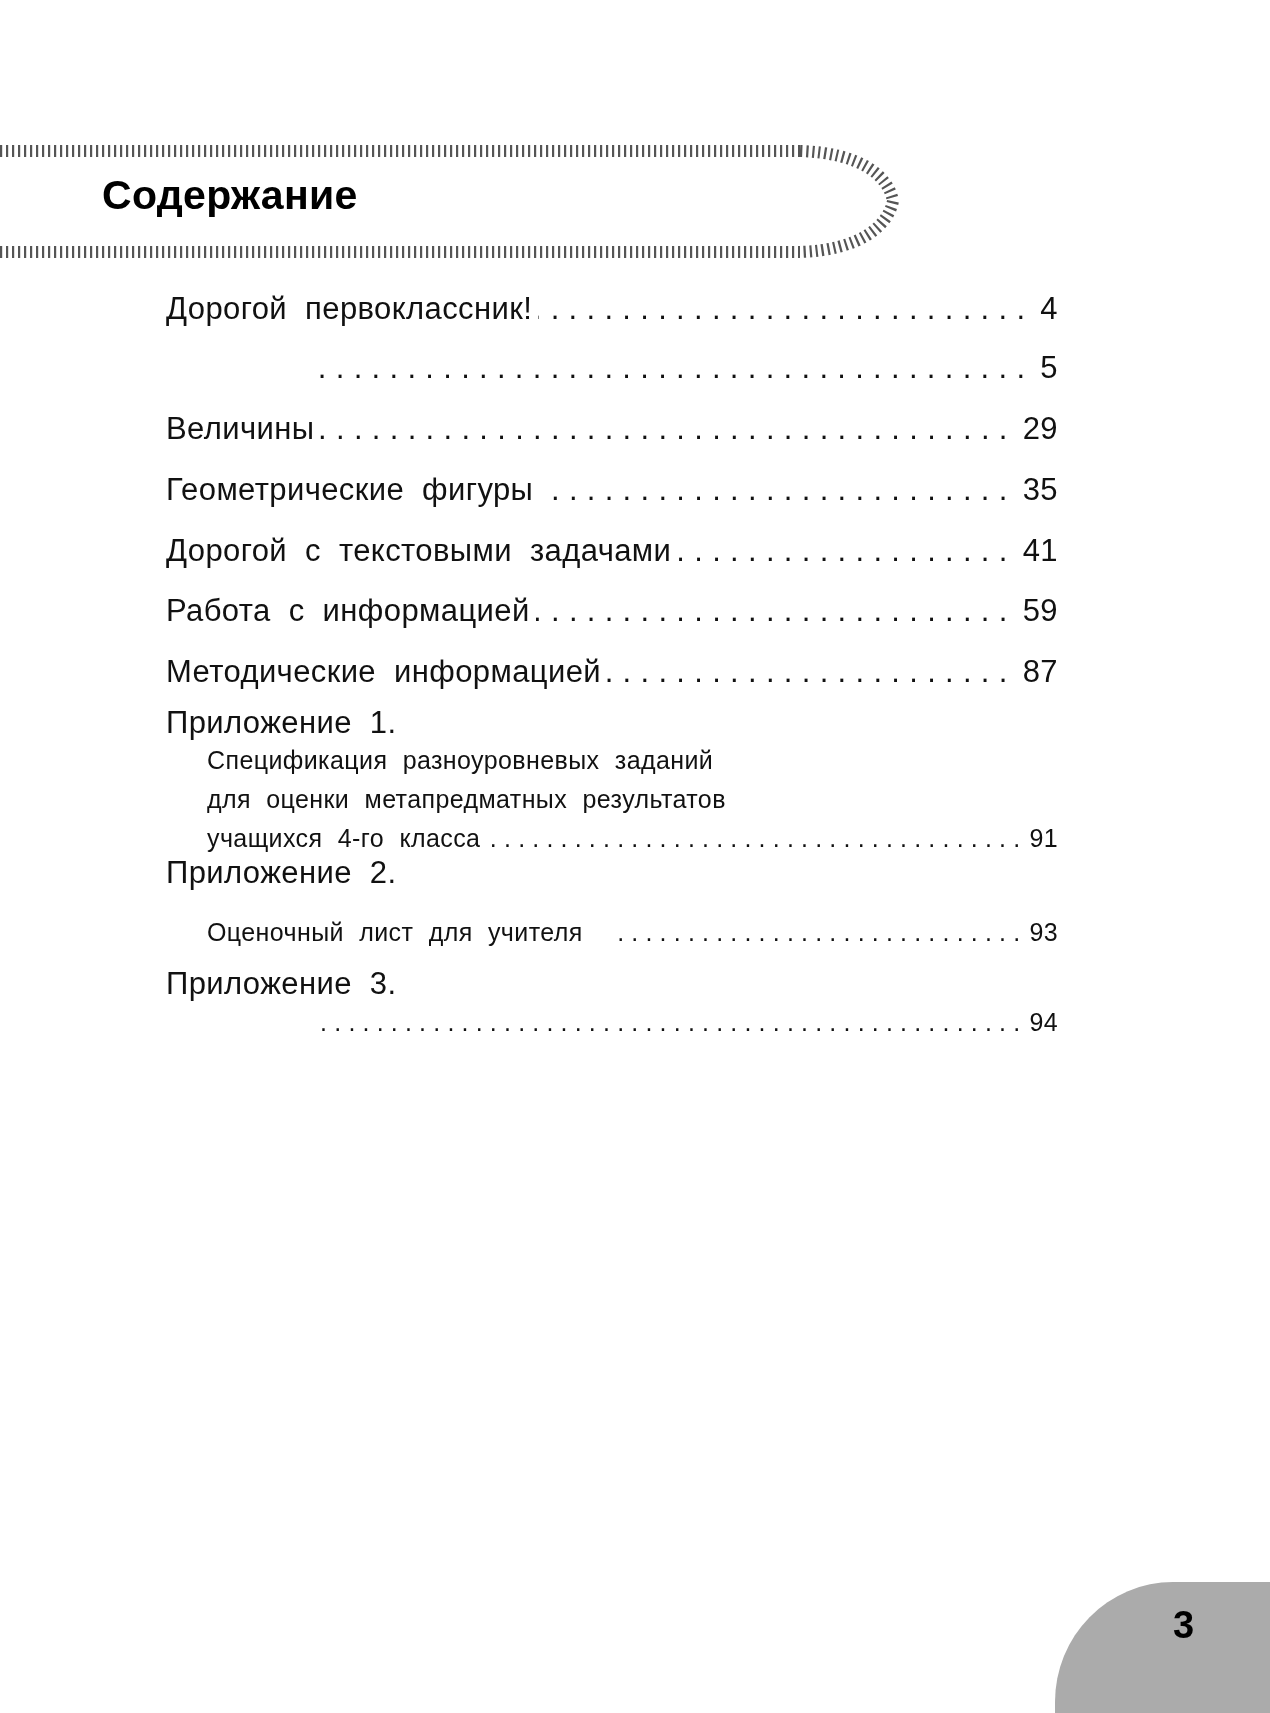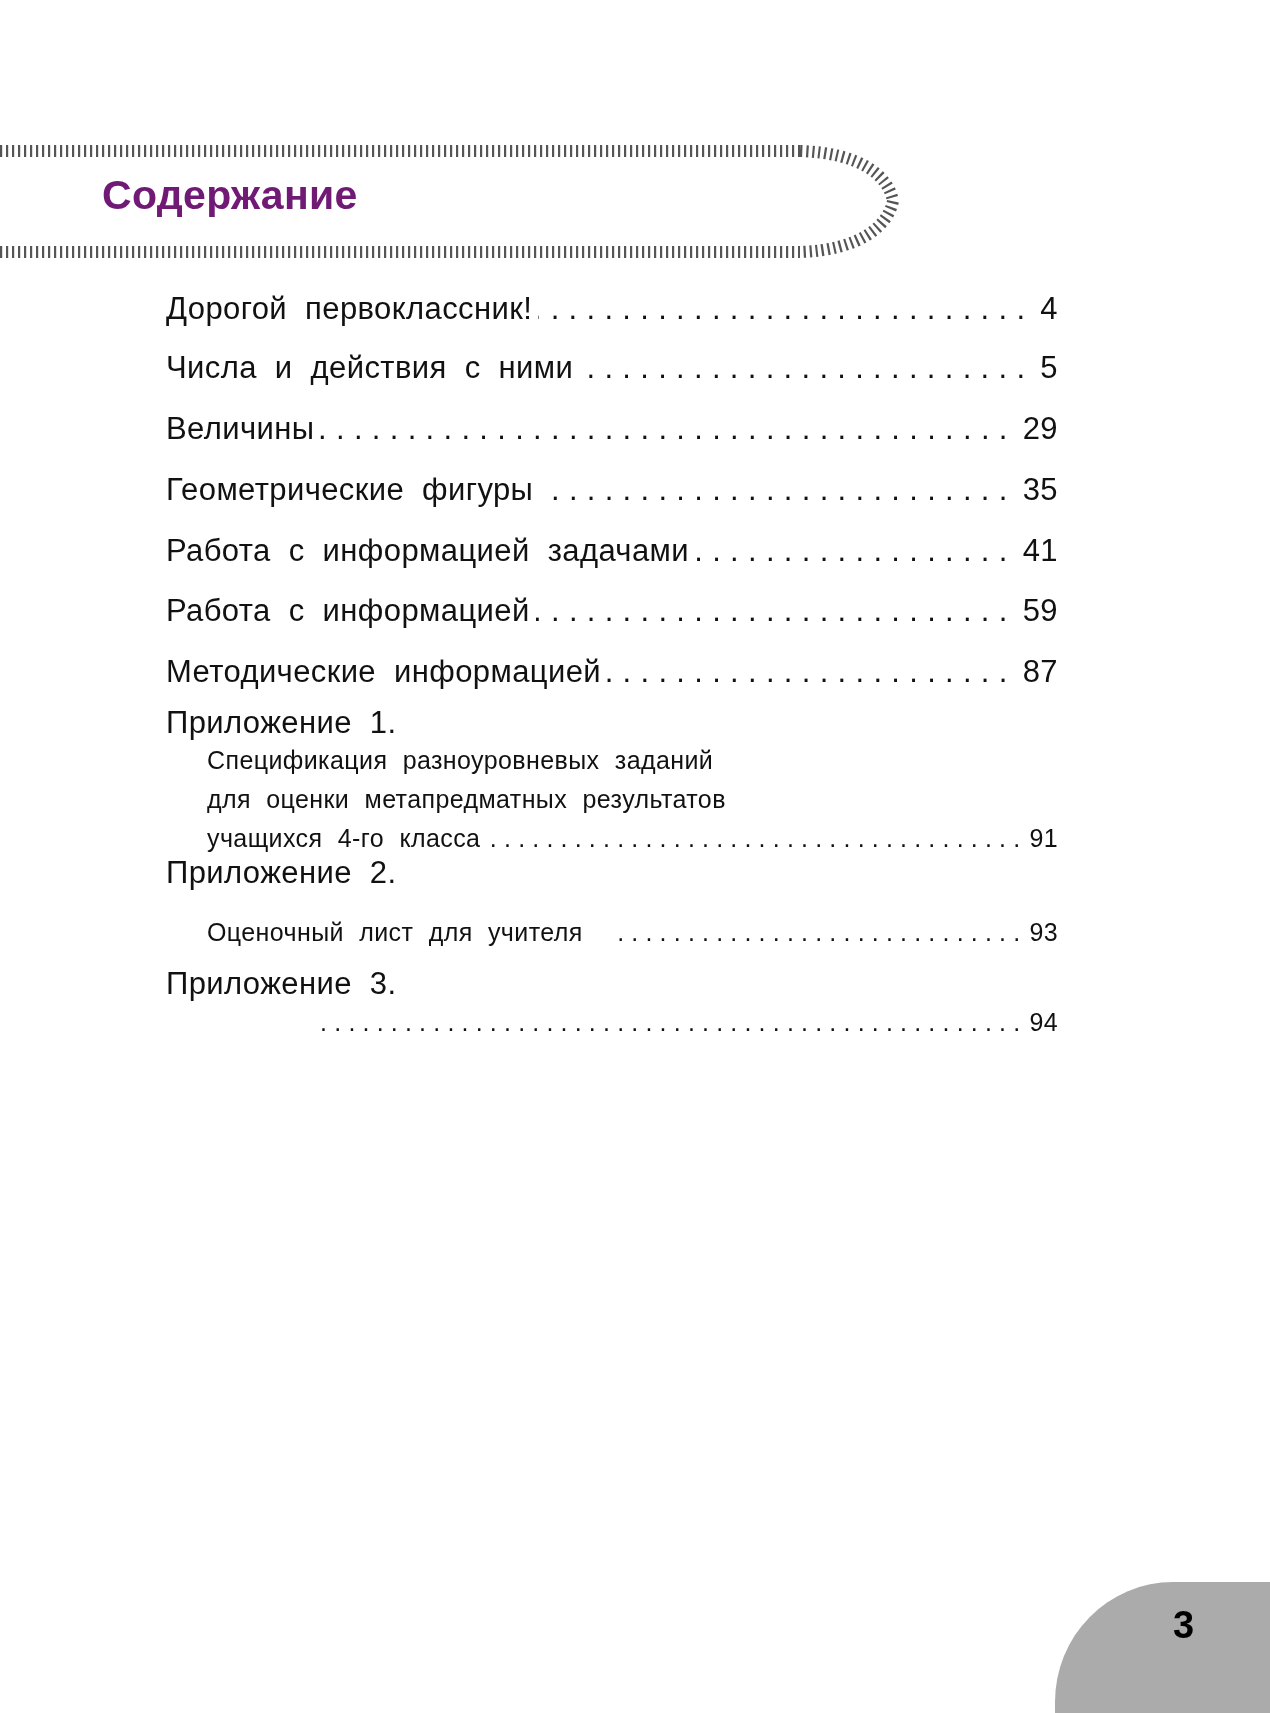--- a/index.html
+++ b/index.html
@@ -5,21 +5,21 @@
     html, body { margin: 0; padding: 0; }
     body {
       width: 1270px; height: 1713px; background: #ffffff; position: relative; overflow: hidden;
       font-family: "Liberation Sans", "DejaVu Sans", sans-serif; color: #111;
     }
     .header-band { position: absolute; left: 0; top: 140px; width: 910px; height: 125px; }
     .header-band svg { position: absolute; left: 0; top: 0; }
     .page-title {
       position: absolute; left: 102px; top: 171px; margin: 0;
       font-family: "Liberation Sans", sans-serif; font-weight: bold; font-size: 41px;
-      letter-spacing: 0.3px; color: #701a75; line-height: 48px;
+      letter-spacing: 0.3px; color: #000000; line-height: 48px;
     }
     .toc { position: absolute; left: 166px; top: 0; width: 892px; }
     .toc-row {
       position: absolute; left: 0; width: 892px; display: flex; align-items: flex-start;
       white-space: nowrap;
     }
     .toc-row.main { font-size: 31px; word-spacing: 9px; letter-spacing: 0.4px; height: 40px; }
     .toc-row.sub { left: 41px; width: 851px; font-size: 25px; word-spacing: 8px; letter-spacing: 0.4px; height: 34px; }
     .toc-label { flex: 0 0 auto; }
     .toc-dots {
@@ -55,36 +55,35 @@
 
 <h1 class="page-title">Содержание</h1>
 
 <div class="toc">
   <div class="toc-row main" style="top:291px">
     <span class="toc-label">Дорогой первоклассник!</span>
     <span class="toc-dots">........................................</span>
     <span class="toc-page">4</span>
   </div>
   <div class="toc-row main" style="top:350px">
-    <span class="toc-label">Числа и действия с ними</span>
     <span class="toc-dots">........................................</span>
     <span class="toc-page">5</span>
   </div>
   <div class="toc-row main" style="top:411px">
     <span class="toc-label">Величины</span>
     <span class="toc-dots">..................................................</span>
     <span class="toc-page">29</span>
   </div>
   <div class="toc-row main" style="top:472px">
     <span class="toc-label">Геометрические фигуры</span>
     <span class="toc-dots">........................................</span>
     <span class="toc-page">35</span>
   </div>
   <div class="toc-row main" style="top:533px">
-    <span class="toc-label">Работа с информацией задачами</span>
+    <span class="toc-label">Дорогой с текстовыми задачами</span>
     <span class="toc-dots">........................................</span>
     <span class="toc-page">41</span>
   </div>
   <div class="toc-row main" style="top:593px">
     <span class="toc-label">Работа с информацией</span>
     <span class="toc-dots">........................................</span>
     <span class="toc-page">59</span>
   </div>
   <div class="toc-row main" style="top:654px">
     <span class="toc-label">Методические информацией</span>

